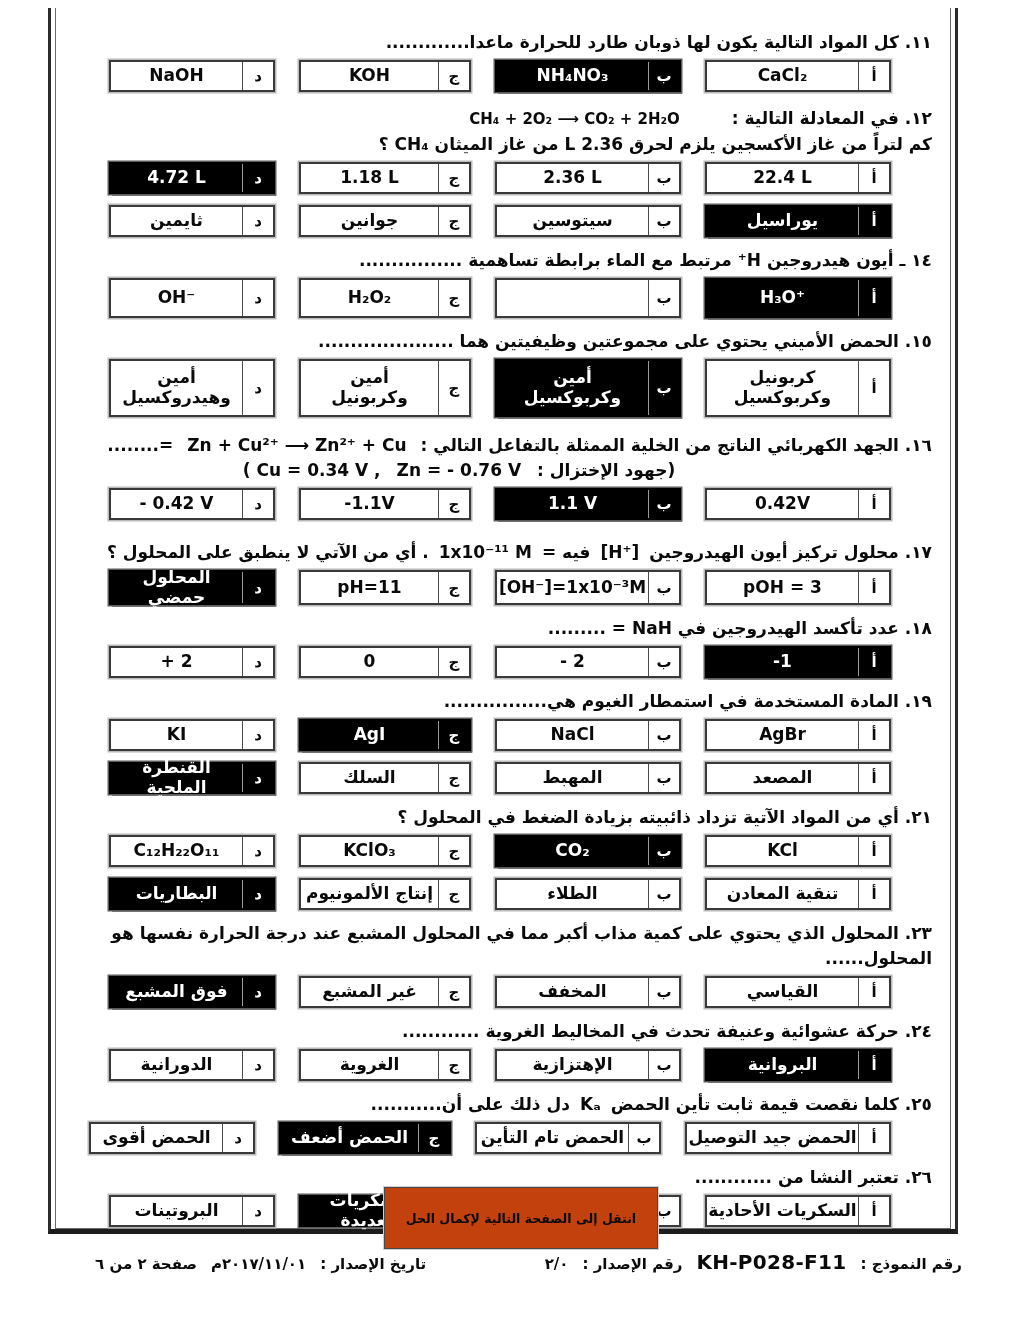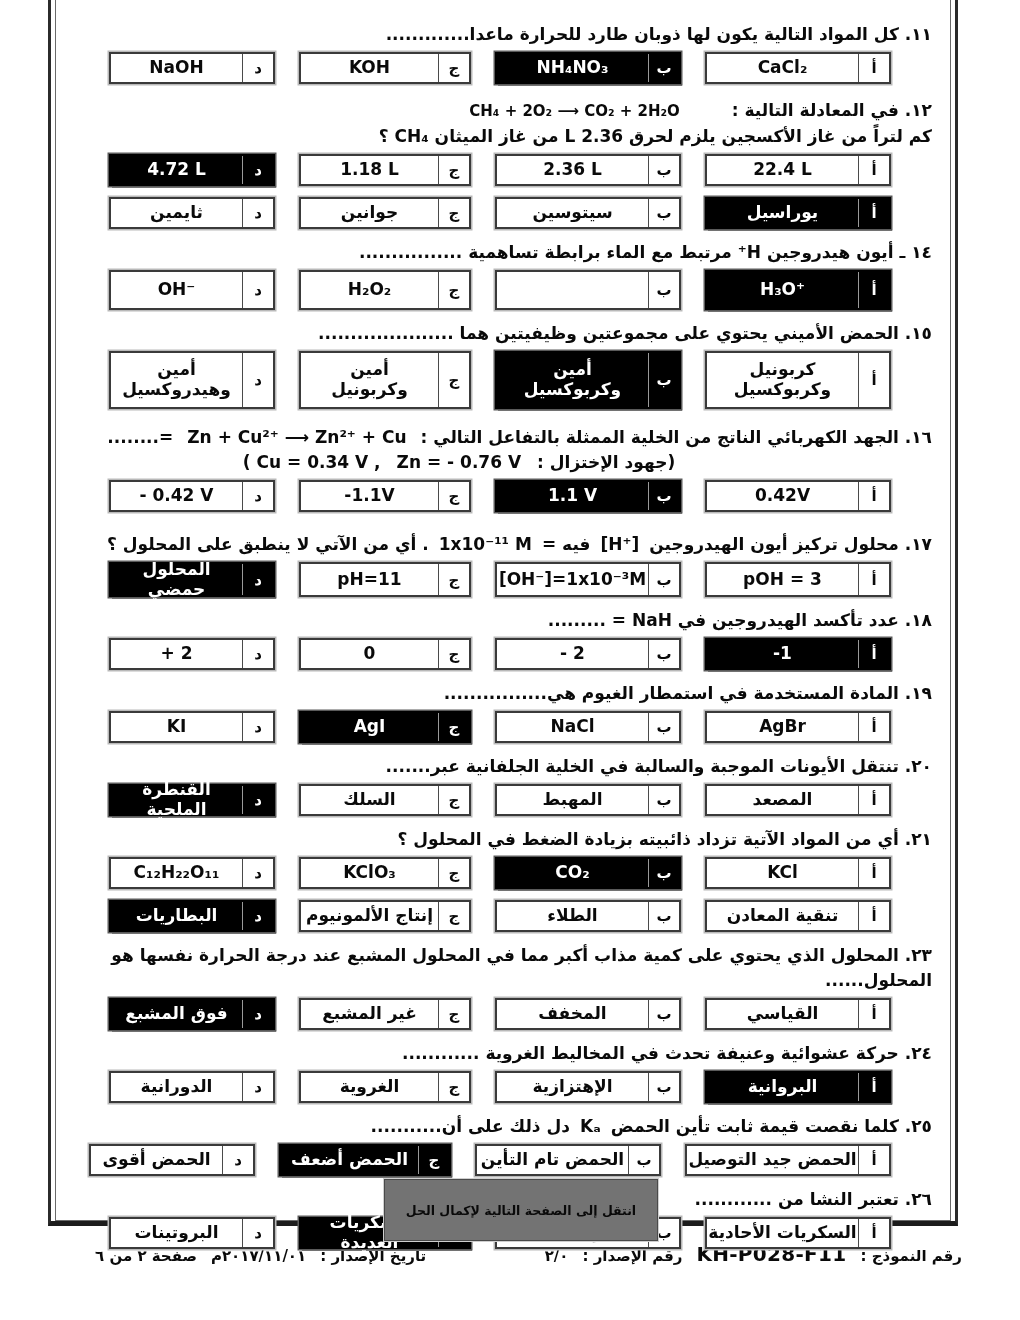--- a/index.html
+++ b/index.html
@@ -5,21 +5,21 @@
   html,body{margin:0;padding:0;}
   body{
     width:1020px;height:1320px;background:#ffffff;overflow:hidden;
     font-family:"DejaVu Sans",sans-serif;font-weight:700;color:#0a0a0a;
   }
   .frame-outer{
     position:relative;margin:0 62px 0 48px;height:1226px;box-sizing:border-box;
     border-left:3px solid #2b2b2b;border-right:3px solid #2b2b2b;border-bottom:5px solid #1c1c1c;
   }
   .frame-inner{
-    height:100%;box-sizing:border-box;margin:0 4px;
+    height:100%;box-sizing:border-box;margin:8px 4px;
     border-left:1.5px solid #6a6a6a;border-right:1.5px solid #6a6a6a;border-bottom:1.5px solid #6a6a6a;
     padding:20px 10px 0 10px;
   }
   .question{margin-bottom:11px;}
   .qline{
     display:flex;direction:rtl;align-items:baseline;gap:10px;
     padding-right:8px;font-size:17px;line-height:25px;text-align:right;
   }
   .seg{display:inline-block;}
   .seg.ltr{direction:ltr;font-family:"DejaVu Sans",sans-serif;}
@@ -56,21 +56,21 @@
   .q-14 .opt{height:40px;}
   .q-15 .opt{height:58px;}
   .q-16{margin-top:16px;}
   .q-16 .l0{gap:14px;}
   .q-16 .l1{justify-content:center;gap:16px;transform:translateX(-40px);}
   .q-17{margin-top:20px;}
   .q-17 .opt{height:35px;}
   .q-25 .opt:nth-child(1){flex:0 0 206px;}
   .nextnote{
     position:absolute;left:333px;bottom:-20px;width:272px;height:60px;z-index:3;
-    background:#737373;border:1.5px solid #4a4a4a;box-shadow:0 0 0 1px #cfcfcf;
+    background:#c2410c;border:1.5px solid #4a4a4a;box-shadow:0 0 0 1px #cfcfcf;
     display:flex;align-items:center;justify-content:center;
     font-size:12.5px;direction:rtl;text-align:center;
   }
   .pagefooter{
     margin-top:16px;display:flex;justify-content:space-between;align-items:baseline;
     padding:0 58px 0 95px;font-size:15px;
   }
   .fcluster{display:flex;direction:rtl;gap:14px;align-items:baseline;white-space:nowrap;}
   .fcluster .ltr{direction:ltr;display:inline-block;}
   .model-code{font-size:20px;letter-spacing:.3px;}
@@ -306,23 +306,20 @@
                 <span class="letter">ج</span>
                 <span class="otext" dir="ltr">AgI</span>
               </div>
               <div class="opt">
                 <span class="letter">د</span>
                 <span class="otext" dir="ltr">KI</span>
               </div>
             </div>
           </div>
           <div class="question q-20">
-            <div class="qline l0">
-              <span class="seg" dir="rtl">٢٠. تنتقل الأيونات الموجبة والسالبة في الخلية الجلفانية عبر.......</span>
-            </div>
             <div class="opts">
               <div class="opt">
                 <span class="letter">أ</span>
                 <span class="otext" dir="rtl">المصعد</span>
               </div>
               <div class="opt">
                 <span class="letter">ب</span>
                 <span class="otext" dir="rtl">المهبط</span>
               </div>
               <div class="opt">

